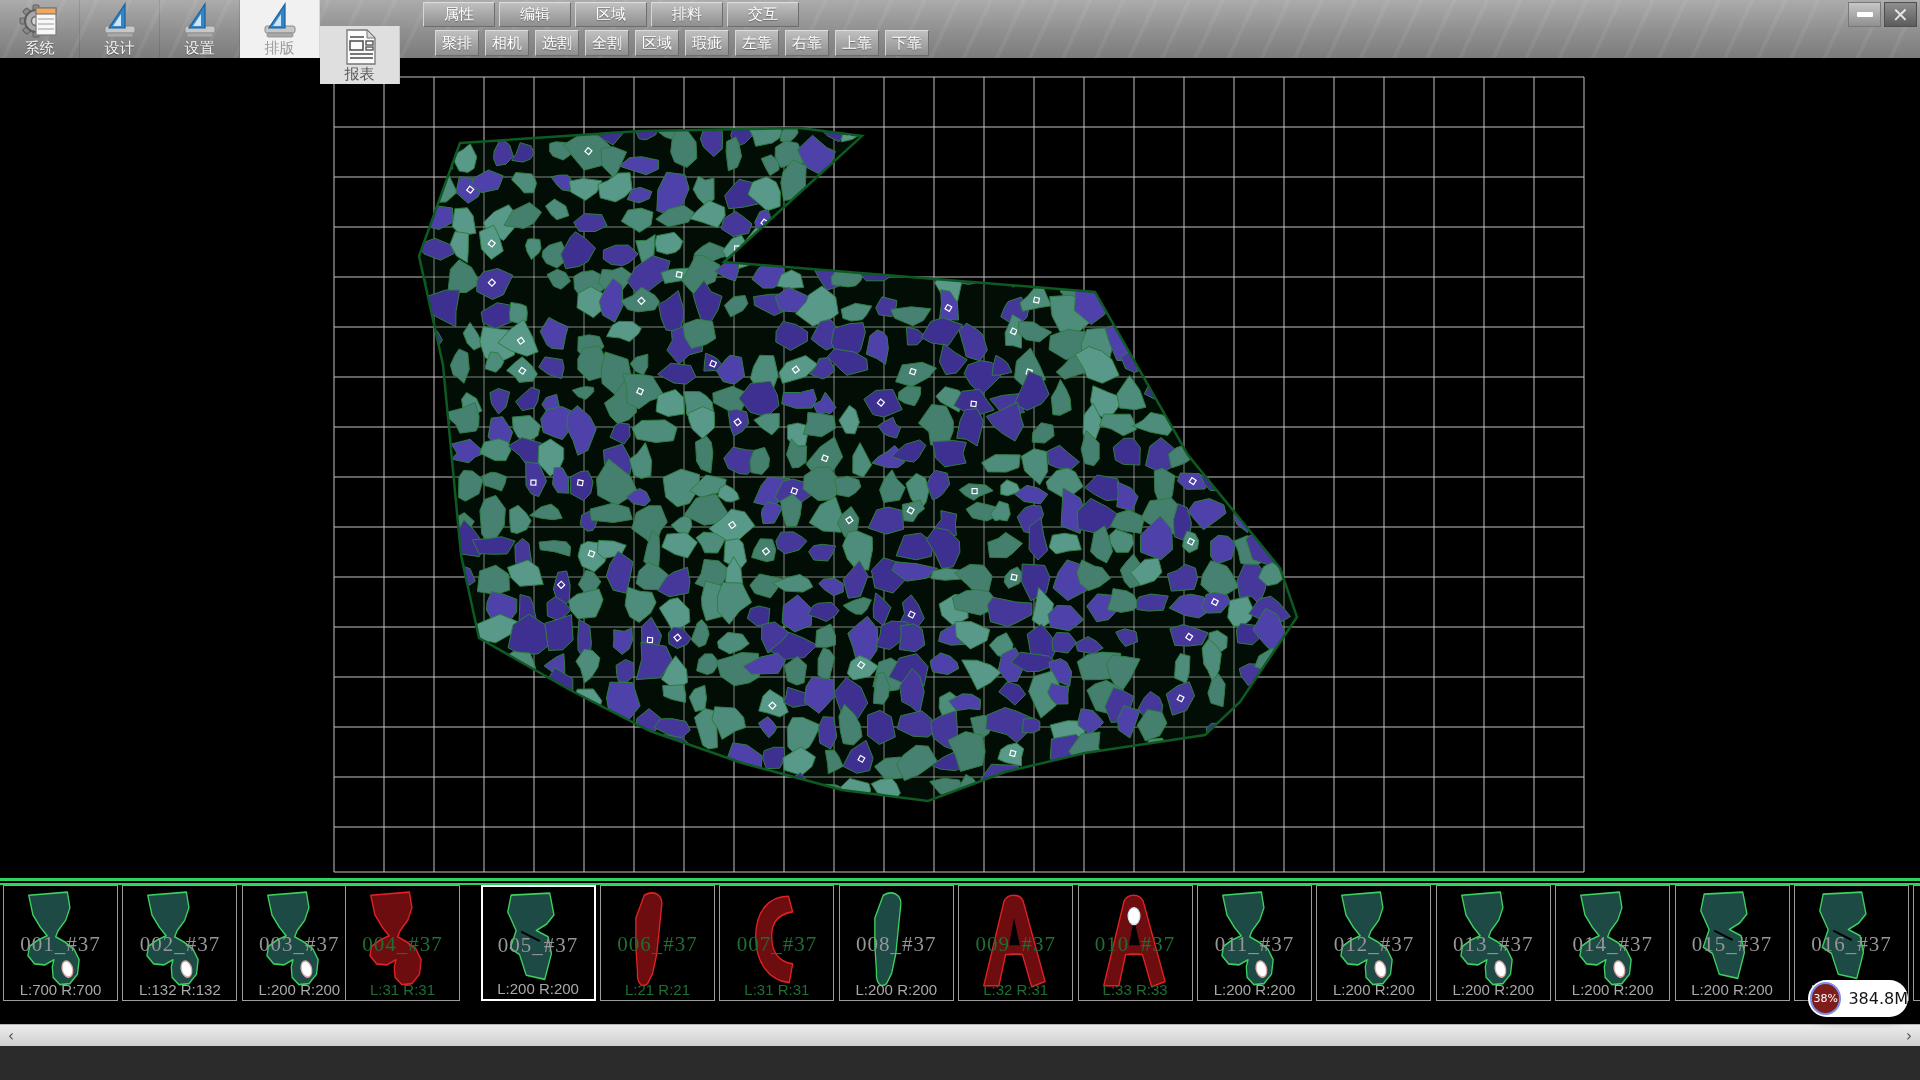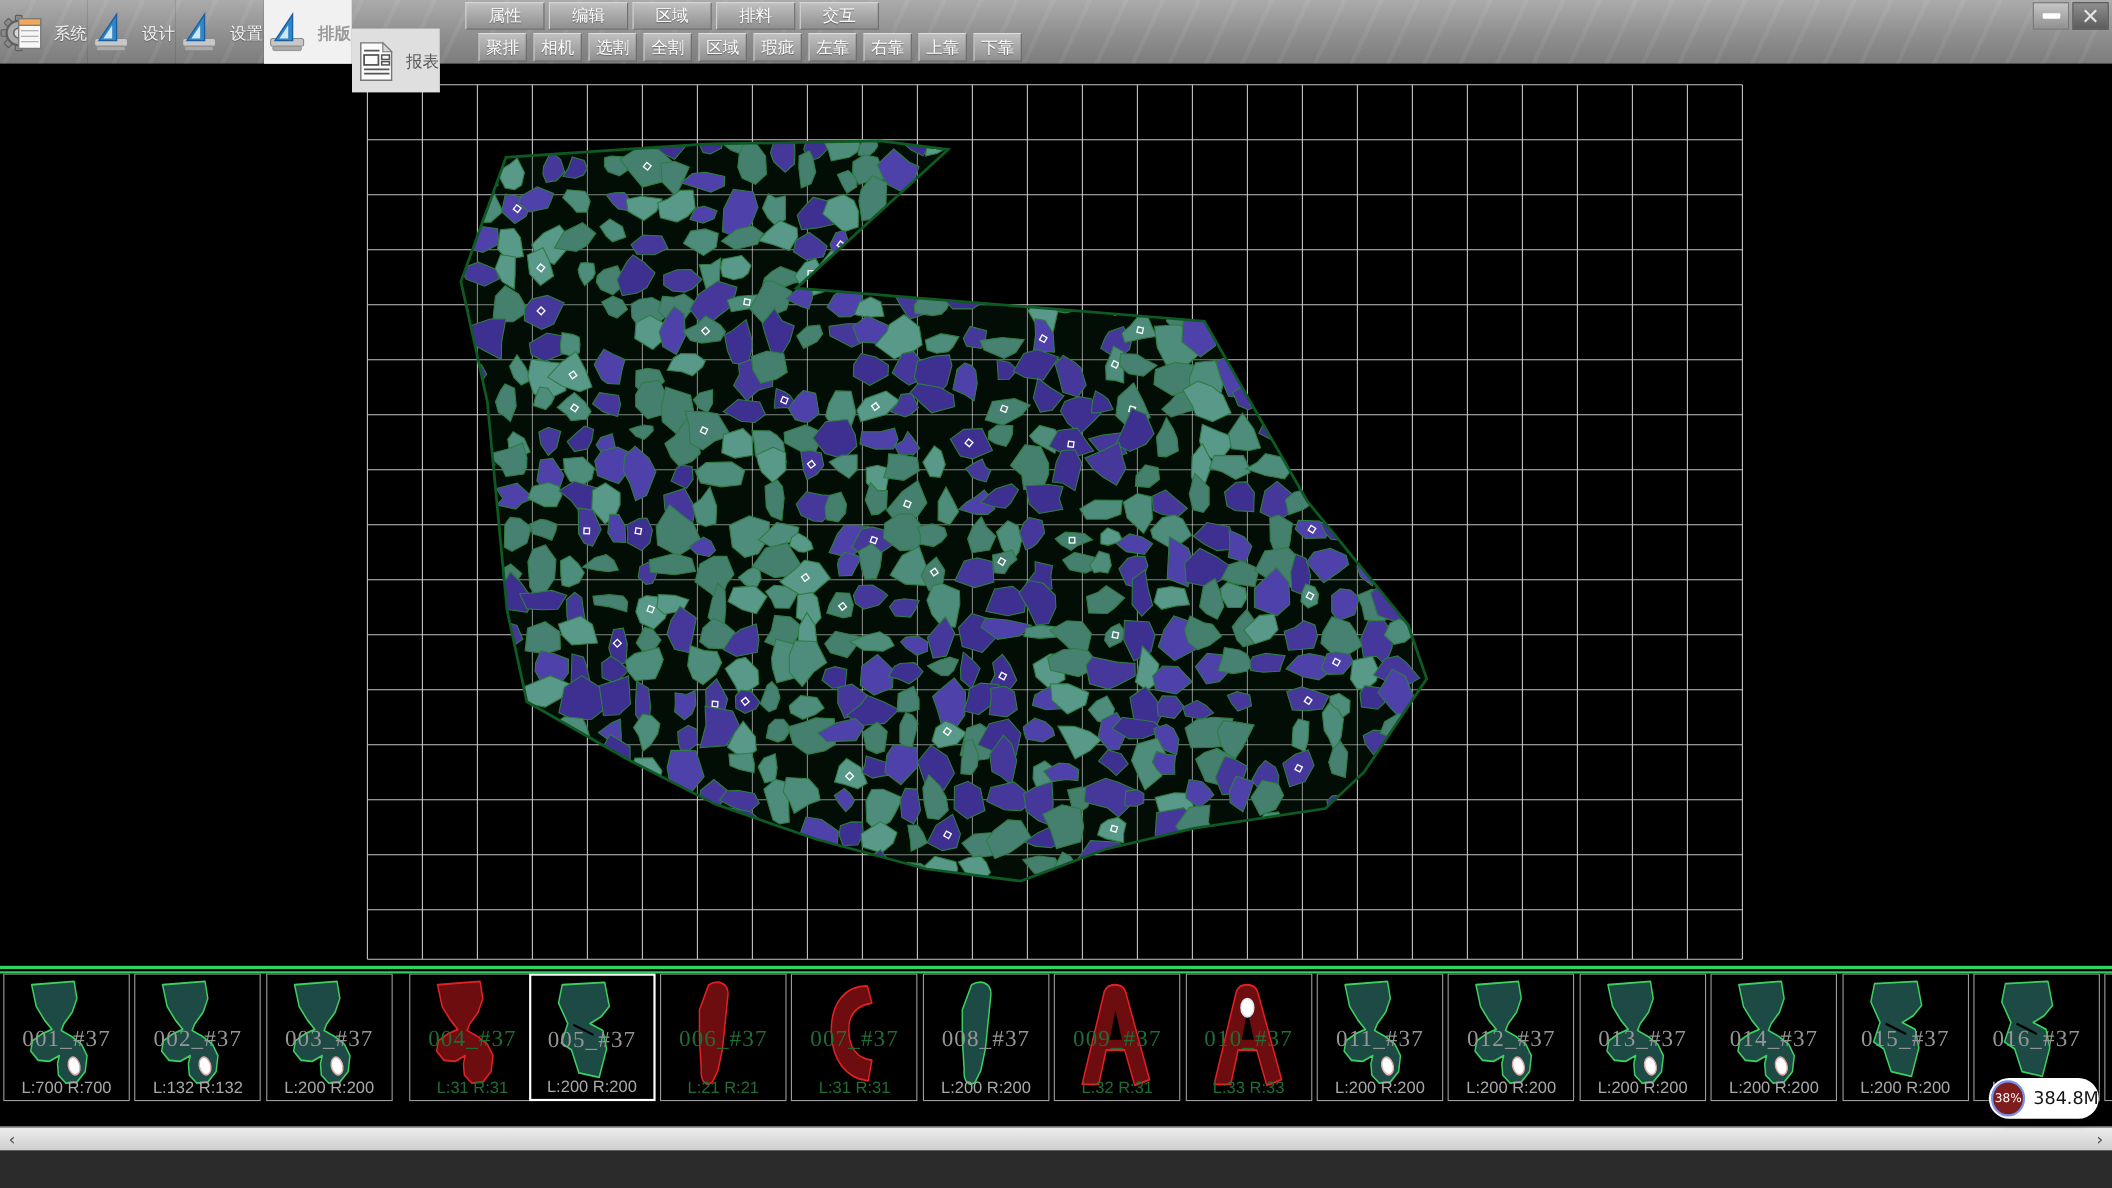--- a/index.html
+++ b/index.html
@@ -5,27 +5,27 @@
   html,body{margin:0;padding:0;background:#444;}
   #app{position:relative;width:1920px;height:1080px;overflow:hidden;background:#000;
        font-family:"DejaVu Sans","Liberation Sans",sans-serif;-webkit-font-smoothing:antialiased;}
 
   
   .titlebar{position:absolute;left:0;top:0;width:1920px;height:58px;
     background:linear-gradient(180deg,#ababab 0%,#8f8f8f 55%,#7c7c7c 100%);}
   .titlebar::after{content:"";position:absolute;inset:0;pointer-events:none;
     background:repeating-linear-gradient(115deg,transparent 0 26px,rgba(255,255,255,.06) 26px 30px);}
   .bigrow{position:absolute;left:0;top:0;height:58px;display:flex;z-index:3;}
-  .bigbtn{width:80px;height:58px;box-sizing:border-box;display:flex;flex-direction:row;
-    align-items:center;justify-content:space-between;padding-top:2px;color:#f4f4f4;font-size:15px;
+  .bigbtn{width:80px;height:58px;box-sizing:border-box;display:flex;flex-direction:column;
+    align-items:center;justify-content:flex-start;padding-top:2px;color:#f4f4f4;font-size:15px;
     border-right:1px solid rgba(0,0,0,.10);cursor:default;}
   .bigbtn .icon{width:42px;height:38px;display:block;}
   .bigbtn .lbl{line-height:16px;text-shadow:0 1px 1px rgba(0,0,0,.35);}
   .bigbtn.active{background:#f1f1f1;color:#9a9a9a;}
-  .bigbtn.active .lbl{text-shadow:none;font-weight:bold;}
+  .bigbtn.active .lbl{text-shadow:none;}
   .bigbtn.highlight{background:#dfdfdf;color:#5a5a5a;margin-top:26px;}
   .bigbtn.highlight .lbl{text-shadow:none;}
 
   .row1{position:absolute;left:423px;top:2px;display:flex;gap:4px;z-index:3;}
   .row2{position:absolute;left:423px;top:30px;display:flex;gap:6px;z-index:3;margin-left:12px;}
   .mbtn{box-sizing:border-box;display:flex;align-items:center;justify-content:center;
     background:linear-gradient(180deg,#c0c0c0,#8f8f8f);
     border:1px solid #6d6d6d;border-top-color:#dedede;border-left-color:#d6d6d6;
     color:#fff;font-size:15px;text-shadow:0 1px 1px rgba(50,50,50,.55);cursor:default;}
   .mbtn1{width:72px;height:25px;}
@@ -1029,21 +1029,21 @@
         <div class="tlr">L:132 R:132</div>
       </div>
       <div class="tile" style="left: 241.8px;">
         <svg width="84" height="104" viewBox="0 0 100 100" preserveAspectRatio="none">
           <path d="M14,6 L60,3 L63,18 L58,30 L49,40 L46,46 L57,51 L68,58 L74,68 L72,82 L63,91 L51,92 L43,85 L42,75 L44,68 L33,73 L21,72 L13,64 L15,55 L25,49 L36,45 L28,37 L19,25 Z" fill="#1d4a44" stroke="#3dd05e" stroke-width="1.6" stroke-linejoin="round"></path>
           <ellipse cx="60" cy="77" rx="6" ry="8" fill="#fff" stroke="#dfa8a8" stroke-width="1.5" transform="rotate(-25 60 77)"></ellipse>
         </svg>
         <div class="tnum">003_#37</div>
         <div class="tlr">L:200 R:200</div>
       </div>
-      <div class="tile" style="left: 372px;">
+      <div class="tile" style="left: 345px;">
         <svg width="84" height="104" viewBox="0 0 100 100" preserveAspectRatio="none">
           <path d="M14,6 L60,3 L63,18 L58,30 L49,40 L46,46 L57,51 L68,58 L74,68 L72,82 L63,91 L51,92 L43,85 L42,75 L44,68 L33,73 L21,72 L13,64 L15,55 L25,49 L36,45 L28,37 L19,25 Z" fill="#6d0d10" stroke="#e22222" stroke-width="1.6" stroke-linejoin="round"></path>
         </svg>
         <div class="tnum green">004_#37</div>
         <div class="tlr green">L:31 R:31</div>
       </div>
       <div class="tile selected" style="left: 480.6px;">
         <svg width="84" height="104" viewBox="0 0 100 100" preserveAspectRatio="none">
           <path d="M18,5 L64,3 L69,24 L60,33 L48,39 L62,45 L66,61 L58,86 L36,82 L28,62 L17,56 L24,39 L14,21 Z" fill="#1d4a44" stroke="#3dd05e" stroke-width="1.6" stroke-linejoin="round"></path>
           <path d="M30,40 L52,49" fill="none" stroke="#000" stroke-width="2"></path>

